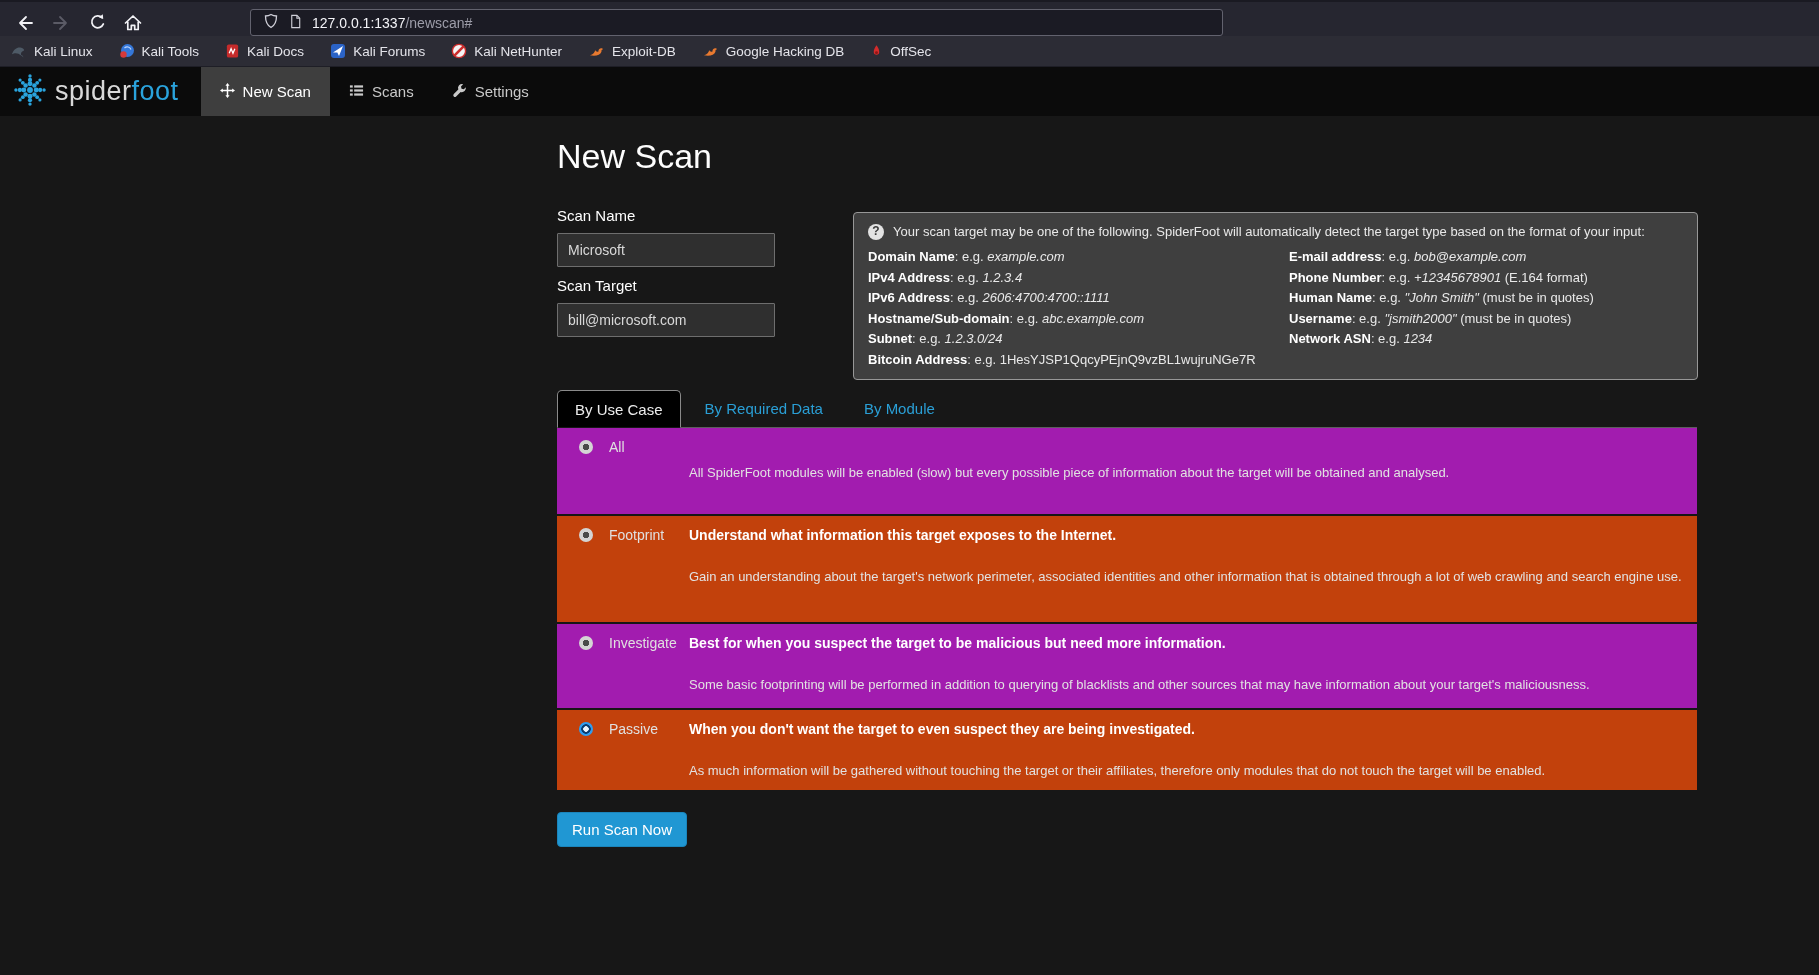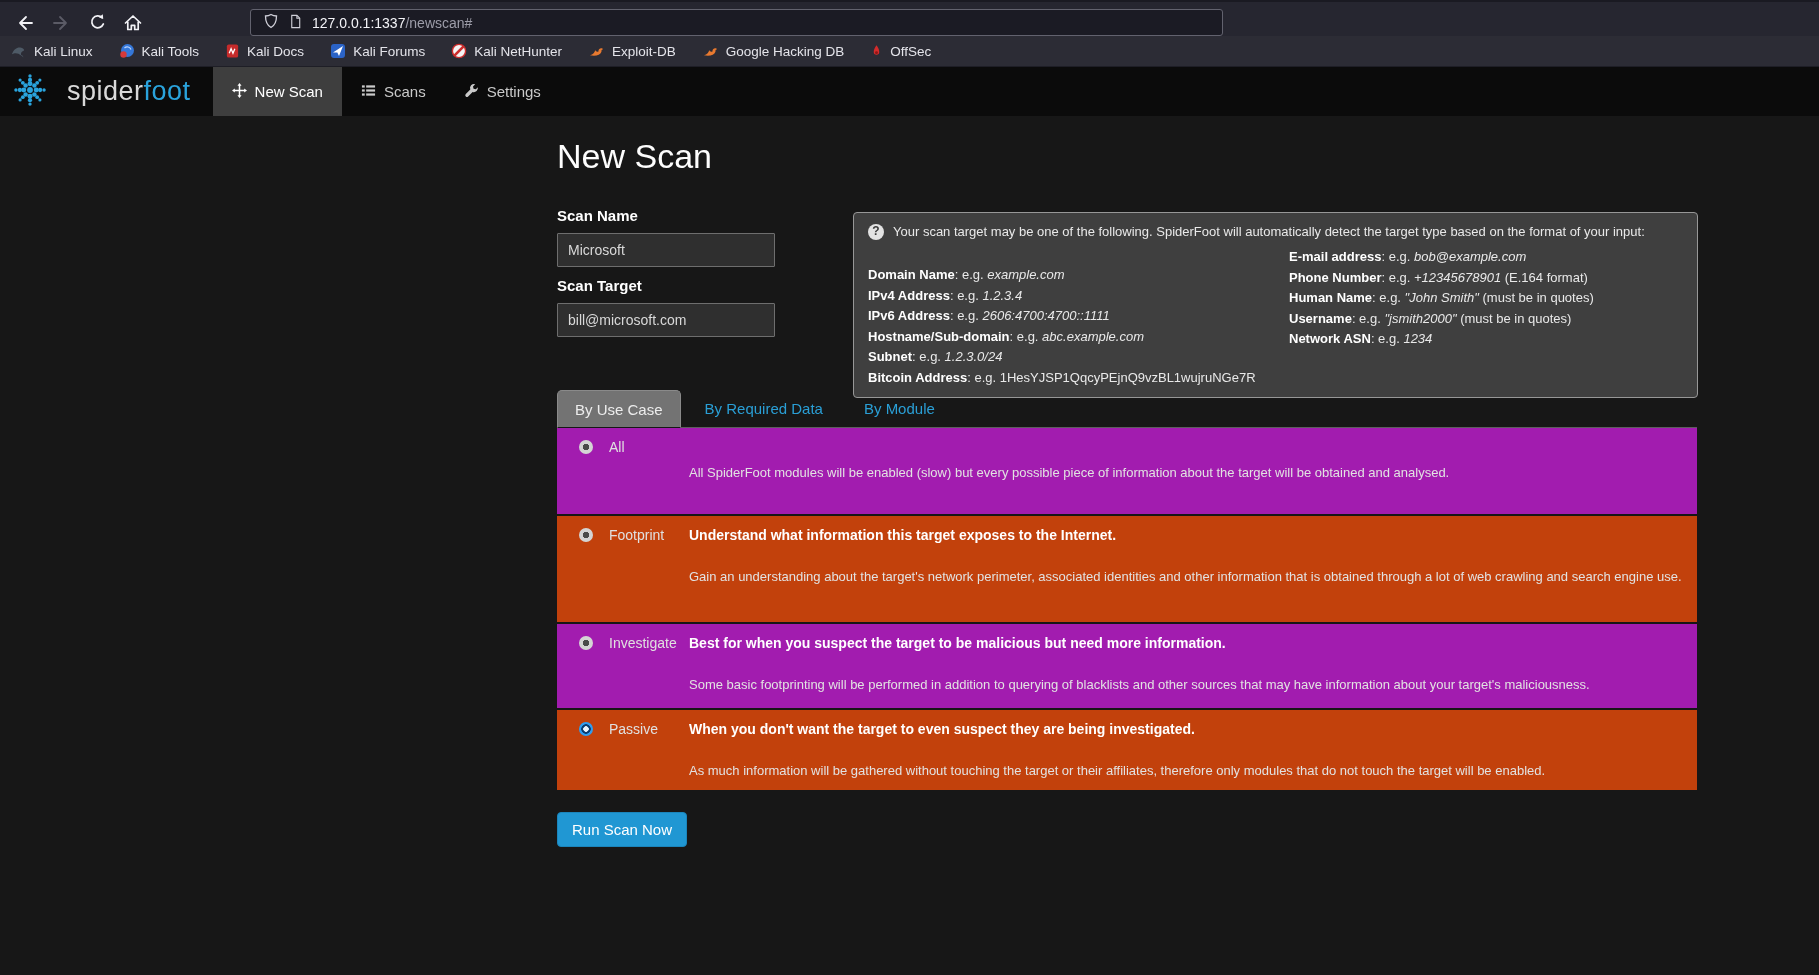--- a/index.html
+++ b/index.html
@@ -37,73 +37,73 @@
   }
   .bm { display:flex; align-items:center; gap:7px; cursor:pointer; white-space:nowrap; }
   .bm svg { display:block; }
 
   
   .sf-navbar {
     left:0; top:67px; width:1819px; height:49px;
     background:#0b0b0b;
     display:flex; align-items:stretch;
   }
-  .sf-brand { display:flex; align-items:center; gap:19px; padding:0 22px 0 12px; cursor:pointer; }
+  .sf-brand { display:flex; align-items:center; gap:7px; padding:0 22px 0 12px; cursor:pointer; }
   .sf-brand-text { font-size:27px; letter-spacing:.5px; }
   .sf-brand-spider { color:#d9d9d9; }
   .sf-brand-foot { color:#2aa3dc; }
   .sf-nav-item {
     display:flex; align-items:center; gap:8px; padding:0 19px;
     font-size:15px; color:#c9c9c9; cursor:pointer;
   }
   .sf-nav-item.active { background:#3e3e3e; color:#fff; }
 
   
   .page-title { left:557px; top:137px; font-size:34px; font-weight:400; color:#fdfdfd; }
 
-  .form-label { left:557px; font-size:15px; font-weight:bold; color:#fff; }
+  .form-label { left:557px; font-size:15px; font-weight:normal; color:#fff; }
   .text-input {
     left:557px; width:218px; height:34px;
     background:#2f2f2f; border:1px solid #6e6e6e; border-radius:1px;
     color:#d9d9d9; font-size:14px; padding:0 10px;
     font-family:"Liberation Sans","DejaVu Sans",sans-serif;
   }
 
   .info-box {
     left:853px; top:212px; width:845px;
     background:#3f3f3f; border:1px solid #979797; border-radius:4px;
     padding:9px 14px 9px 14px;
     font-size:13px; color:#e9e9e9;
   }
   .info-intro { display:flex; align-items:center; gap:9px; margin-bottom:6px; line-height:19px; }
   .q-icon {
     width:16px; height:16px; border-radius:50%; background:#e3e3e3; color:#3a3a3a;
     font-size:12px; font-weight:bold; display:inline-flex; align-items:center; justify-content:center;
     flex:0 0 16px;
   }
   .info-cols { display:flex; }
-  .info-col-left { width:421px; flex:0 0 421px;margin-top:18px; }
+  .info-col-left { width:421px; flex:0 0 421px; }
   .info-col-right { flex:1; }
   .info-row { line-height:20.5px; white-space:nowrap; }
   .info-row b { color:#fff; }
   .info-row em { font-style:italic; }
 
   
   .tabbar {
     left:557px; top:390px; width:1140px; height:38px;
     display:flex; align-items:stretch;
     border-bottom:1px solid #5e5e5e;
     font-size:15px;
   }
   .tab {
     display:flex; align-items:center; padding:0 17px; cursor:pointer;
     color:#2a9fd6; margin-right:7px;
   }
   .tab.active {
-    color:#ededed; background:#737373;
+    color:#ededed; background:#000000;
     border:1px solid #8a8a8a; border-bottom:1px solid #171717;
     border-radius:5px 5px 0 0; margin-bottom:-1px;
   }
 
   
   .uc-table { left:557px; top:428px; width:1140px; }
   .uc-row { display:flex; padding:11px 0 0 22px; }
   .uc-row.dark  { background:#a21caf; }
   .uc-row.light { background:#c2410c; }
   .uc-row + .uc-row { border-top:2px solid #161616; }

